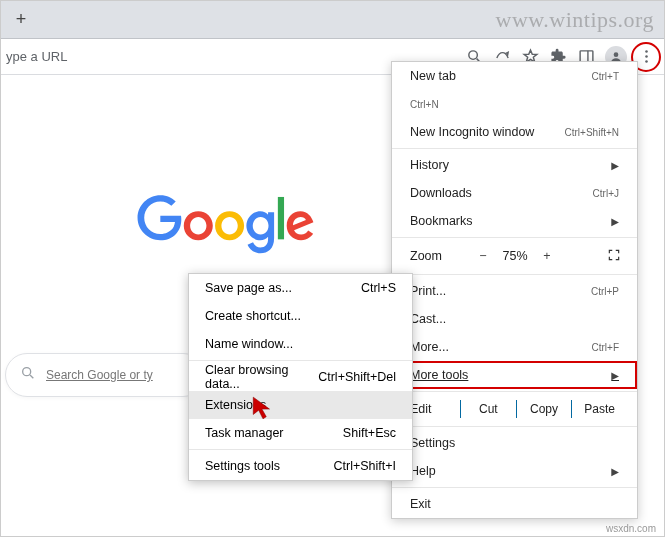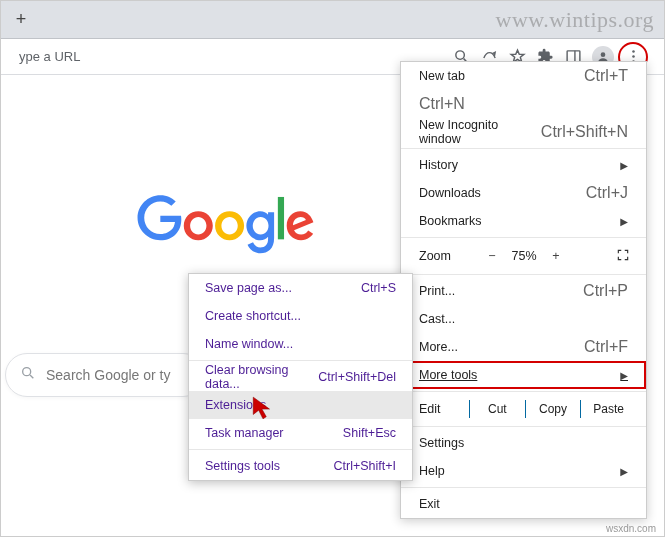--- a/index.html
+++ b/index.html
@@ -1,53 +1,53 @@
 <!DOCTYPE html>
 <html><head>
 <meta charset="utf-8">
 <style>
 * { box-sizing: border-box; margin: 0; padding: 0; font-family: 'Segoe UI', Arial, sans-serif; }
 body { width: 665px; height: 537px; background: #fff; position: relative; overflow: hidden; border: 1px solid #ccc; }
 
 .tabbar { height: 38px; background: #dee1e6; display: flex; align-items: center; padding: 0 6px; border-bottom: 1px solid #c0c3c8; }
 .newtab { width: 28px; height: 28px; display: flex; align-items: center; justify-content: center; font-size: 18px; color: #444; cursor: pointer; border-radius: 4px; }
 
-.toolbar { height: 36px; background: #fff; display: flex; align-items: center; padding: 0 16px; border-bottom: 1px solid #dadce0; }
+.toolbar { height: 36px; background: #fff; display: flex; align-items: center; padding: 0 3px; border-bottom: 1px solid #dadce0; }
 .urltext { flex: 0 0 auto; font-size: 13px; color: #5f6368; padding-left: 2px; }
 .toolbar-spacer { flex: 1; }
 .toolbar-icons { display: flex; align-items: center; gap: 10px; padding-right: 6px; }
 .ticon { width: 18px; height: 18px; color: #5f6368; cursor: pointer; display: flex; align-items: center; justify-content: center; }
 .avatar { width: 22px; height: 22px; border-radius: 50%; background: #dadce0; display: flex; align-items: center; justify-content: center; }
 .kebab-wrap { position: relative; }
 .kebab-circle { position: absolute; width: 30px; height: 30px; border: 2px solid #d40000; border-radius: 50%; top: -6px; left: -6px; pointer-events: none; }
 
 .content { position: absolute; top: 74px; left: 0; right: 0; bottom: 0; background: #fff; }
 .glogo { position: absolute; top: 120px; left: 135px; width: 180px; }
 .glogo svg { width: 180px; height: 60px; }
 .searchbox { position: absolute; top: 278px; left: 4px; width: 200px; height: 44px; border: 1px solid #dfe1e5; border-radius: 22px; display: flex; align-items: center; padding-left: 14px; gap: 10px; box-shadow: 0 1px 4px rgba(0,0,0,0.04); }
 .searchbox .sicon { color: #9aa0a6; }
-.searchbox .sph { font-size: 14px; color: #777; }
-
-.menu { position: absolute; top: 60px; right: 17px; width: 247px; background: #fff; border: 1px solid #ccc; box-shadow: 0 2px 10px rgba(0,0,0,0.2); font-size: 12.5px; color: #222; }
+.searchbox .sph { font-size: 12px; color: #777; text-decoration: underline; }
+
+.menu { position: absolute; top: 60px; right: 26px; width: 247px; background: #fff; border: 1px solid #ccc; box-shadow: 0 2px 10px rgba(0,0,0,0.2); font-size: 12.5px; color: #222; }
 .mrow { display: flex; align-items: center; justify-content: space-between; padding: 6px 18px; height: 28px; cursor: pointer; }
 .mrow .lbl { flex: 1; }
-.mrow .shc { color: #666; font-size: 16px; }
+.mrow .shc { color: #666; font-size: 10px; }
 .mrow .arr { color: #444; font-size: 10px; margin-left: 6px; }
 .msep { height: 1px; background: #e6e6e6; margin: 2px 0; }
 .zoomrow { display: flex; align-items: center; padding: 4px 12px 4px 18px; height: 32px; }
 .zoomrow .zlbl { flex: 0 0 60px; }
 .zoomrow .zbtn { width: 26px; text-align: center; cursor: pointer; color: #444; }
 .zoomrow .zval { width: 38px; text-align: center; }
 .zoomrow .zfs { margin-left: auto; padding: 0 4px; }
 .editrow { display: flex; align-items: center; padding: 4px 10px 4px 18px; height: 30px; }
 .editrow .elbl { flex: 0 0 50px; }
 .editrow .ebtn { flex: 1; text-align: center; font-size: 12px; border-left: 1px solid #0369a1; cursor: pointer; padding: 2px 0; }
 .highlight-row { border: 2.5px solid #d40000; padding: 11px 16px; text-decoration: underline; }
 
-.submenu { position: absolute; top: 272px; left: 187px; width: 225px; background: #fff; border: 1px solid #ccc; box-shadow: 0 2px 10px rgba(0,0,0,0.25); font-size: 12.5px; color: #4c1d95; }
+.submenu { position: absolute; top: 272px; left: 187px; width: 225px; background: #fff; border: 1px solid #ccc; box-shadow: 0 2px 10px rgba(0,0,0,0.25); font-size: 12.5px; color: #000000; }
 .srow { display: flex; align-items: center; justify-content: space-between; padding: 6px 16px; height: 28px; cursor: pointer; }
 .srow.hl { background: #e8e8e8; }
 .ssep { height: 1px; background: #e6e6e6; margin: 2px 0; }
 
 .cursor-arrow { position: absolute; top: 394px; left: 249px; width: 24px; height: 24px; pointer-events: none; z-index: 50; }
 .watermark { position: absolute; top: 6px; right: 10px; font-size: 22px; color: rgba(120,120,120,0.5); font-weight: 400; letter-spacing: 0.5px; pointer-events: none; font-family: Georgia, serif; }
 .footmark { position: absolute; bottom: 2px; right: 8px; font-size: 10px; color: #999; }
 </style>
 </head>
 <body>

